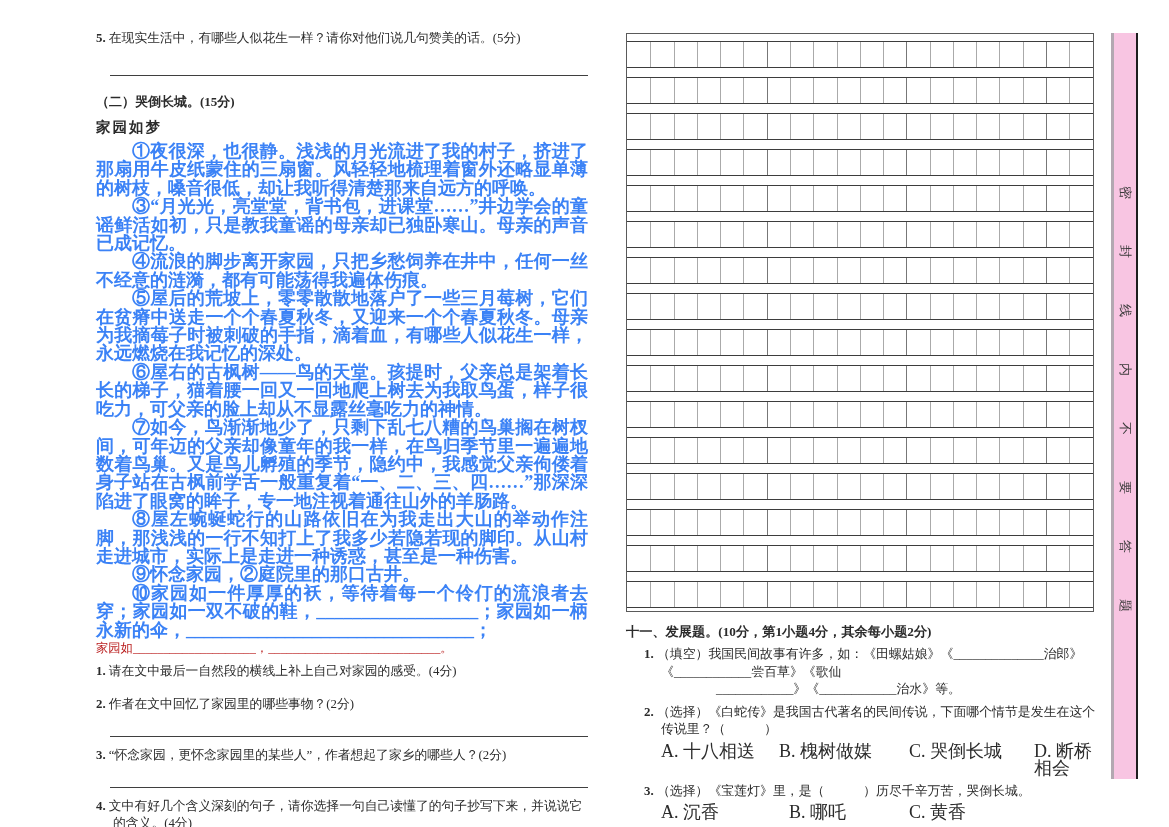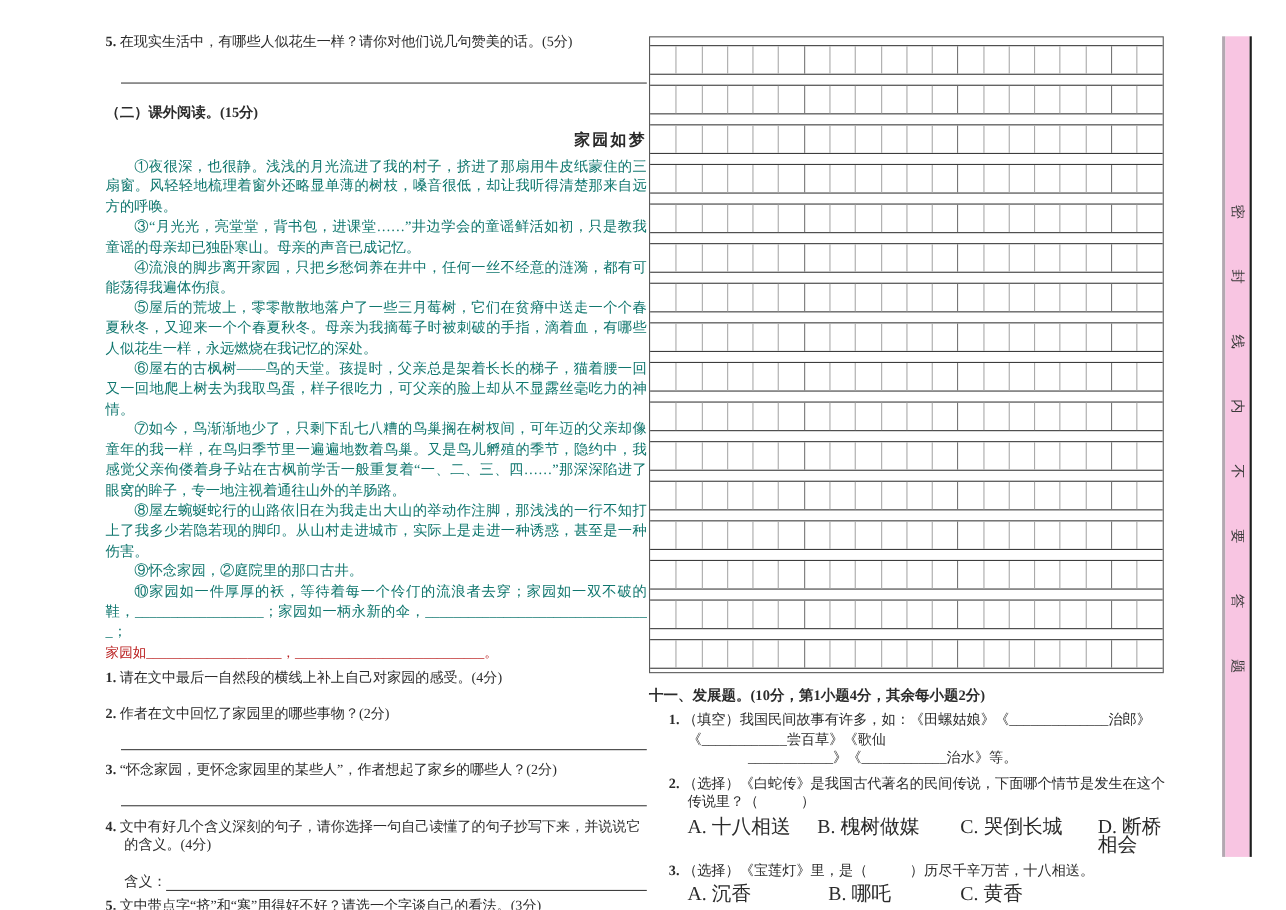--- a/index.html
+++ b/index.html
@@ -7,31 +7,31 @@
     width:1169px;height:827px;position:relative;background:#ffffff;
     font-family:"Liberation Serif","DejaVu Serif",serif;color:#2b2b2b;
     overflow:hidden;
   }
   
   .page-left{position:absolute;left:96px;top:30px;width:492px;}
   .qtop{font-size:12.8px;line-height:17px;}
   .qnum{font-weight:bold;}
   .rule{border-bottom:1.2px solid #3f3f3f;height:0;margin-left:14px;}
   .sec-head{font-weight:600;font-size:13px;margin-top:17px;}
-  .essay-title{text-align:right;font-weight:bold;font-size:14.5px;margin-top:7px;letter-spacing:2px;}
+  .essay-title{text-align:left;font-weight:bold;font-size:14.5px;margin-top:7px;letter-spacing:2px;}
   .essay{margin-top:5px;}
-  .para{margin:0;font-size:13px;line-height:18.4px;color:#0f766e;
-        text-align:justify;text-indent:2em;word-break:break-all;}
+  .para{margin:0;font-size:18px;line-height:18.4px;color:#3b82f6;
+        text-align:justify;text-indent:2em;word-break:break-all;font-weight:bold;}
   .closing-line{font-size:12.3px;line-height:18.4px;color:#b91c1c;word-break:break-all;}
   .q{font-size:12.8px;line-height:17px;text-indent:-17px;padding-left:17px;word-break:break-all;}
   .q-label-line{font-size:12.8px;padding-left:17px;display:flex;align-items:flex-end;}
   .q-label-line .lbl{flex:0 0 auto;}
   .q-label-line .fill{flex:1 1 auto;border-bottom:1.2px solid #3f3f3f;height:14px;}
   
-  .page-right{position:absolute;left:590px;top:33px;width:470px;}
+  .page-right{position:absolute;left:626px;top:33px;width:470px;}
   .grid-frame{border:1.2px solid #5a5a5a;width:467.6px;height:579px;box-sizing:border-box;padding-top:7px;}
   .grid-row{height:27px;margin:0 0 9px 0;border-top:1.2px solid #3d3d3d;border-bottom:1.2px solid #3d3d3d;
             display:grid;grid-template-columns:repeat(20,1fr);box-sizing:border-box;}
   .grid-cell{border-left:1px solid #aaaaaa;}
   .grid-cell:first-child{border-left:none;}
   .grid-cell:nth-child(6n+1){border-left-color:#777;}
   .dev-head{font-weight:bold;font-size:13.2px;margin-top:11px;}
   .rq{font-size:12.9px;line-height:17.5px;margin-top:5px;text-indent:-17px;padding-left:35px;word-break:break-all;}
   .rq-cont{font-size:12.9px;line-height:17.5px;padding-left:90px;word-break:break-all;}
   .opts{display:grid;font-size:18px;line-height:17.5px;margin-left:35px;margin-top:4px;}
@@ -47,21 +47,21 @@
   .mt-28{margin-top:28px;} .mt-10{margin-top:10px;} .mt-6{margin-top:6px;} .mt-5{margin-top:5px;} .mt-4{margin-top:16px;}
 </style>
 </head>
 <body>
 
 <div class="page-left">
 
   <div class="qtop"><span class="qnum">5.</span> <span>在现实生活中，有哪些人似花生一样？请你对他们说几句赞美的话。(5分)</span></div>
   <div class="rule mt-28"></div>
 
-  <div class="sec-head">（二）课外阅读。(15分)</div>
+  <div class="sec-head">（二）哭倒长城。(15分)</div>
   <div class="essay-title">家园如梦</div>
 
   <div class="essay">
       <p class="para">①夜很深，也很静。浅浅的月光流进了我的村子，挤进了那扇用牛皮纸蒙住的三扇窗。风轻轻地梳理着窗外还略显单薄的树枝，嗓音很低，却让我听得清楚那来自远方的呼唤。</p>
       <p class="para">③“月光光，亮堂堂，背书包，进课堂……”井边学会的童谣鲜活如初，只是教我童谣的母亲却已独卧寒山。母亲的声音已成记忆。</p>
       <p class="para">④流浪的脚步离开家园，只把乡愁饲养在井中，任何一丝不经意的涟漪，都有可能荡得我遍体伤痕。</p>
       <p class="para">⑤屋后的荒坡上，零零散散地落户了一些三月莓树，它们在贫瘠中送走一个个春夏秋冬，又迎来一个个春夏秋冬。母亲为我摘莓子时被刺破的手指，滴着血，有哪些人似花生一样，永远燃烧在我记忆的深处。</p>
       <p class="para">⑥屋右的古枫树——鸟的天堂。孩提时，父亲总是架着长长的梯子，猫着腰一回又一回地爬上树去为我取鸟蛋，样子很吃力，可父亲的脸上却从不显露丝毫吃力的神情。</p>
       <p class="para">⑦如今，鸟渐渐地少了，只剩下乱七八糟的鸟巢搁在树杈间，可年迈的父亲却像童年的我一样，在鸟归季节里一遍遍地数着鸟巢。又是鸟儿孵殖的季节，隐约中，我感觉父亲佝偻着身子站在古枫前学舌一般重复着“一、二、三、四……”那深深陷进了眼窝的眸子，专一地注视着通往山外的羊肠路。</p>
       <p class="para">⑧屋左蜿蜒蛇行的山路依旧在为我走出大山的举动作注脚，那浅浅的一行不知打上了我多少若隐若现的脚印。从山村走进城市，实际上是走进一种诱惑，甚至是一种伤害。</p>
@@ -452,21 +452,21 @@
   <div class="rq-cont">____________》《____________治水》等。</div>
 
   <div class="rq"><span class="qnum">2.</span> <span>（选择）《白蛇传》是我国古代著名的民间传说，下面哪个情节是发生在这个传说里？（　　　）</span></div>
   <div class="opts four">
     <span>A. 十八相送</span>
     <span>B. 槐树做媒</span>
     <span>C. 哭倒长城</span>
     <span>D. 断桥相会</span>
   </div>
 
-  <div class="rq"><span class="qnum">3.</span> <span>（选择）《宝莲灯》里，是（　　　）历尽千辛万苦，十八相送。</span></div>
+  <div class="rq"><span class="qnum">3.</span> <span>（选择）《宝莲灯》里，是（　　　）历尽千辛万苦，哭倒长城。</span></div>
   <div class="opts three">
     <span>A. 沉香</span>
     <span>B. 哪吒</span>
     <span>C. 黄香</span>
   </div>
 
   <div class="rq"> </div>
 
 </div>
 

